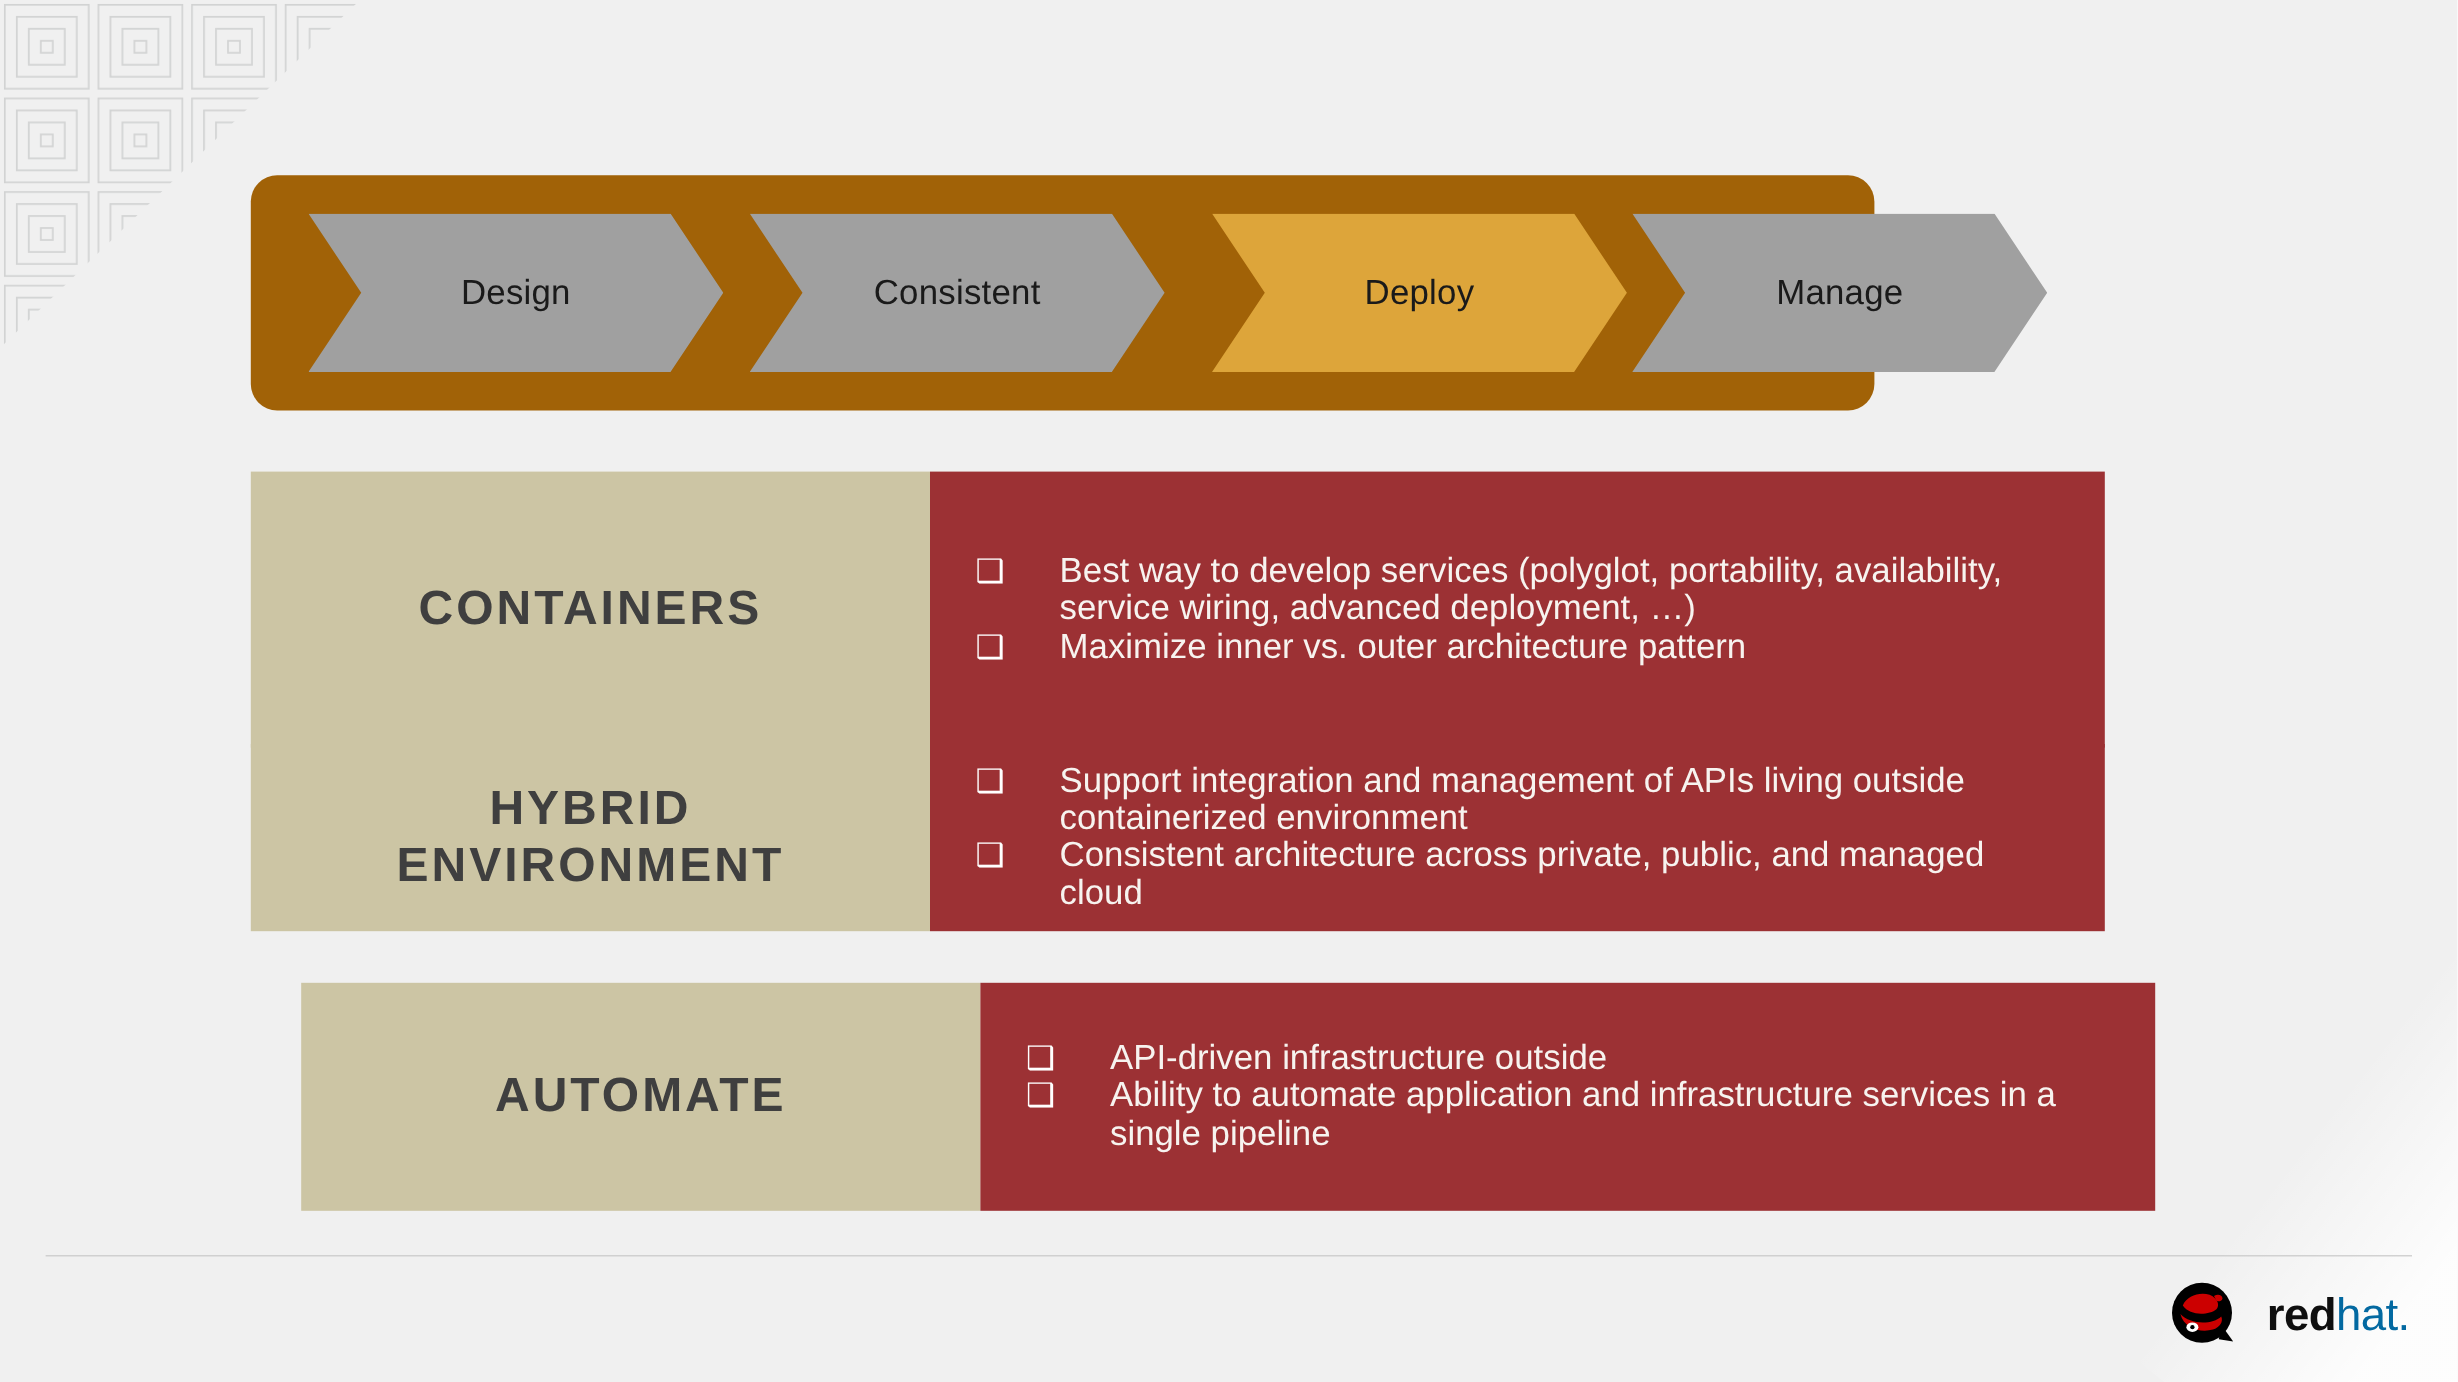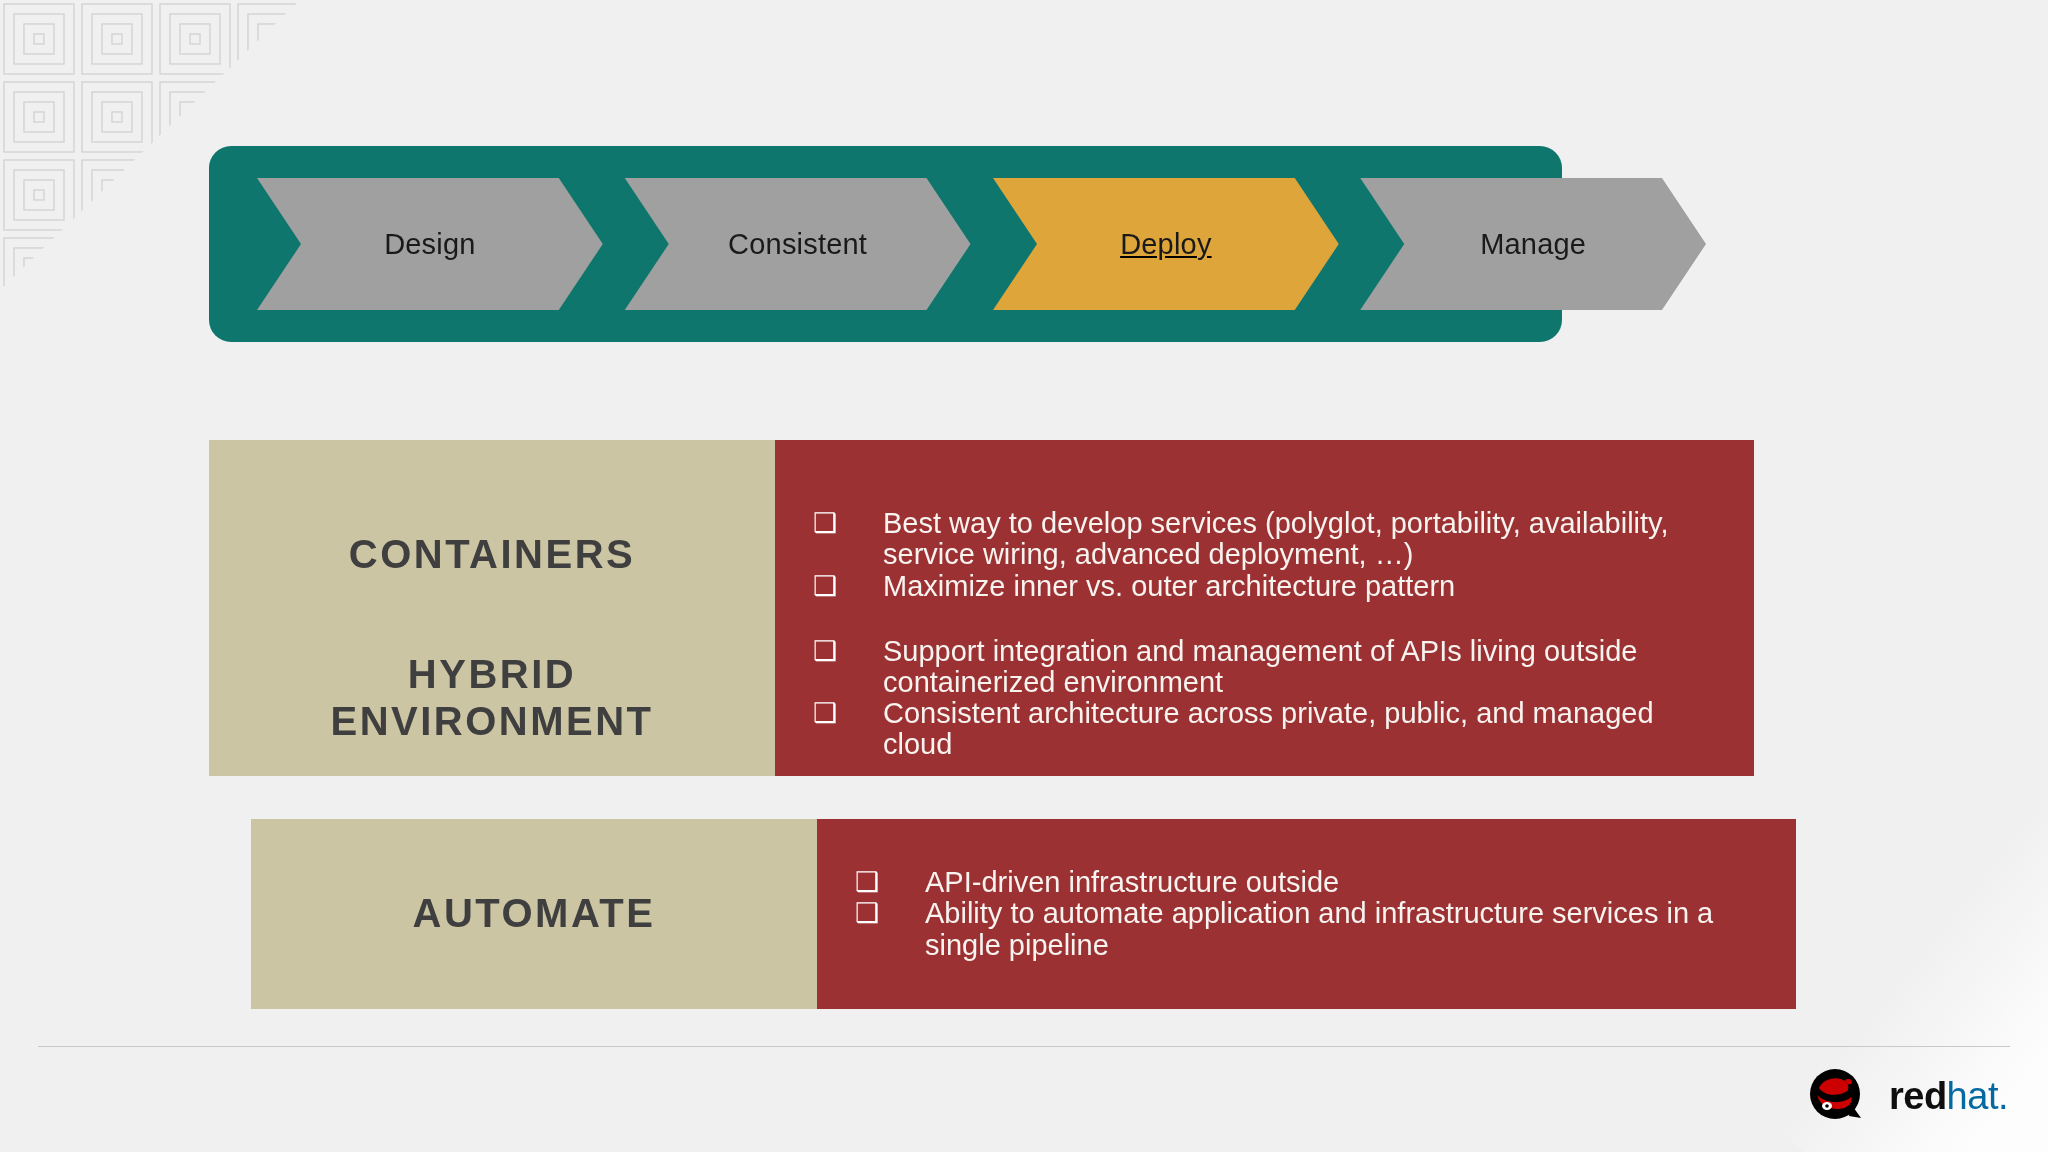--- a/index.html
+++ b/index.html
@@ -49,21 +49,21 @@
     background: #c9c9c9;
   }
 
   
   #process-bar {
     position: absolute;
     left: 209px;
     top: 146px;
     width: 1353px;
     height: 196px;
-    background: #0f766e;
+    background: #a16207;
     border-radius: 22px;
     display: flex;
     align-items: center;
     padding: 0 0 0 0;
   }
   .chevron {
     position: absolute;
     top: 32px;
     height: 132px;
     display: flex;
@@ -171,30 +171,30 @@
   <div id="diag-band"></div>
   <div id="footer-rule"></div>
 
   <div id="process-bar">
       <div class="chevron" style="left: 48px; width: 345.75px; background: rgb(160, 160, 160);">
         <span class="chevron-label">Design</span>
       </div>
       <div class="chevron" style="left: 415.75px; width: 345.75px; background: rgb(160, 160, 160);">
         <span class="chevron-label">Consistent</span>
       </div>
-      <div class="chevron" style="left: 784px; width: 345.75px; background: rgb(221, 165, 58); text-decoration: underline;">
+      <div class="chevron" style="left: 801px; width: 345.75px; background: rgb(221, 165, 58);">
         <span class="chevron-label">Deploy</span>
       </div>
       <div class="chevron" style="left: 1151.25px; width: 345.75px; background: rgb(160, 160, 160);">
         <span class="chevron-label">Manage</span>
       </div>
     </div>
 
   <div id="rows-container">
-      <div class="content-row" style="top: 440px; height: 230px;">
+      <div class="content-row" style="top: 393px; height: 230px;">
         <div class="row-label-panel">
           <div class="row-label-text">CONTAINERS</div>
         </div>
         <div class="row-bullets-panel">
           <div class="bullet-line">
             <span class="bullet-marker">❑</span>
             <span class="bullet-text">Best way to develop services (polyglot, portability, availability, service wiring, advanced deployment, …)</span>
           </div>
           <div class="bullet-line">
             <span class="bullet-marker">❑</span>

